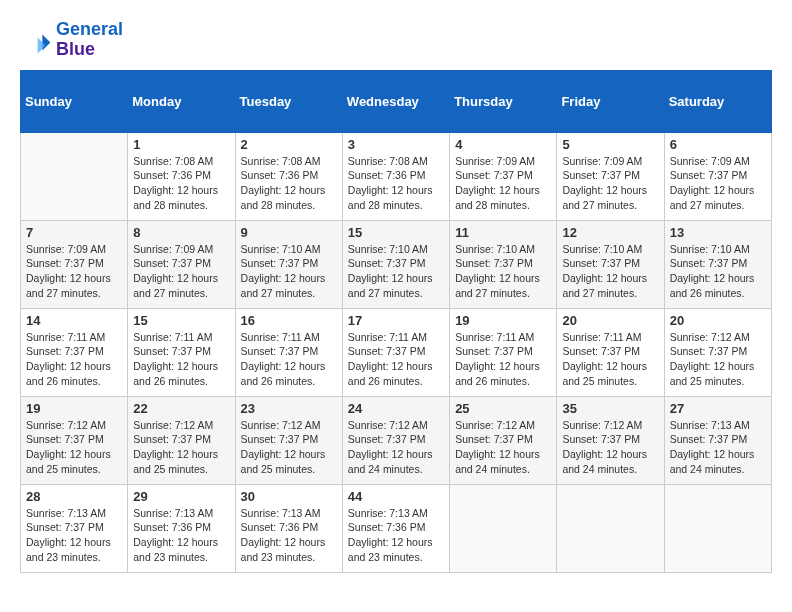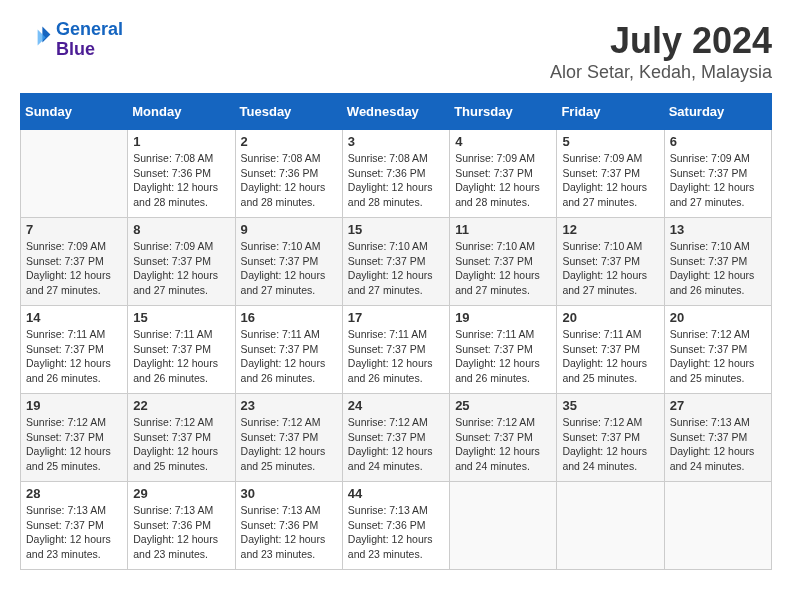--- a/index.html
+++ b/index.html
@@ -11,21 +11,21 @@
       padding: 20px;
     }
     .header {
       display: flex;
       justify-content: space-between;
       align-items: flex-start;
       margin-bottom: 10px;
     }
     .logo {
       display: flex;
-      align-items: flex-start;
+      align-items: flex-end;
       gap: 4px;
     }
     .logo-text {
       font-size: 18px;
       font-weight: bold;
       color: #333;
       line-height: 1.1;
     }
     .logo-text span {
       color: #1565c0;
@@ -48,21 +48,21 @@
       font-weight: normal;
     }
     .calendar {
       width: 100%;
       border-collapse: collapse;
       font-size: 11px;
     }
     .calendar th {
       background-color: #1565c0;
       color: #fff;
-      padding: 10px 4px;
+      padding: 23px 4px;
       text-align: left;
       font-size: 13px;
       font-weight: bold;
       border: 1px solid #1565c0;
     }
     .calendar td {
       border: 1px solid #ccc;
       padding: 4px 5px;
       vertical-align: top;
       width: calc(100% / 7);
@@ -94,24 +94,20 @@
   <div class="logo">
     <svg class="logo-icon" viewBox="0 0 40 40">
       <polygon points="28,8 38,18 28,28" fill="#1565c0"></polygon>
       <polygon points="22,12 32,22 22,32" fill="#42a5f5" opacity="0.7"></polygon>
     </svg>
     <div class="logo-text">
       <div><span>General</span></div>
       <div style="color:#4c1d95;">Blue</div>
     </div>
   </div>
-  <div class="title-block">
-    <h1>July 2024</h1>
-    <h2>Alor Setar, Kedah, Malaysia</h2>
-  </div>
 </div>
 
 <table class="calendar">
   <thead>
     <tr>
     <th>Sunday</th>
         <th>Monday</th>
         <th>Tuesday</th>
         <th>Wednesday</th>
         <th>Thursday</th>

